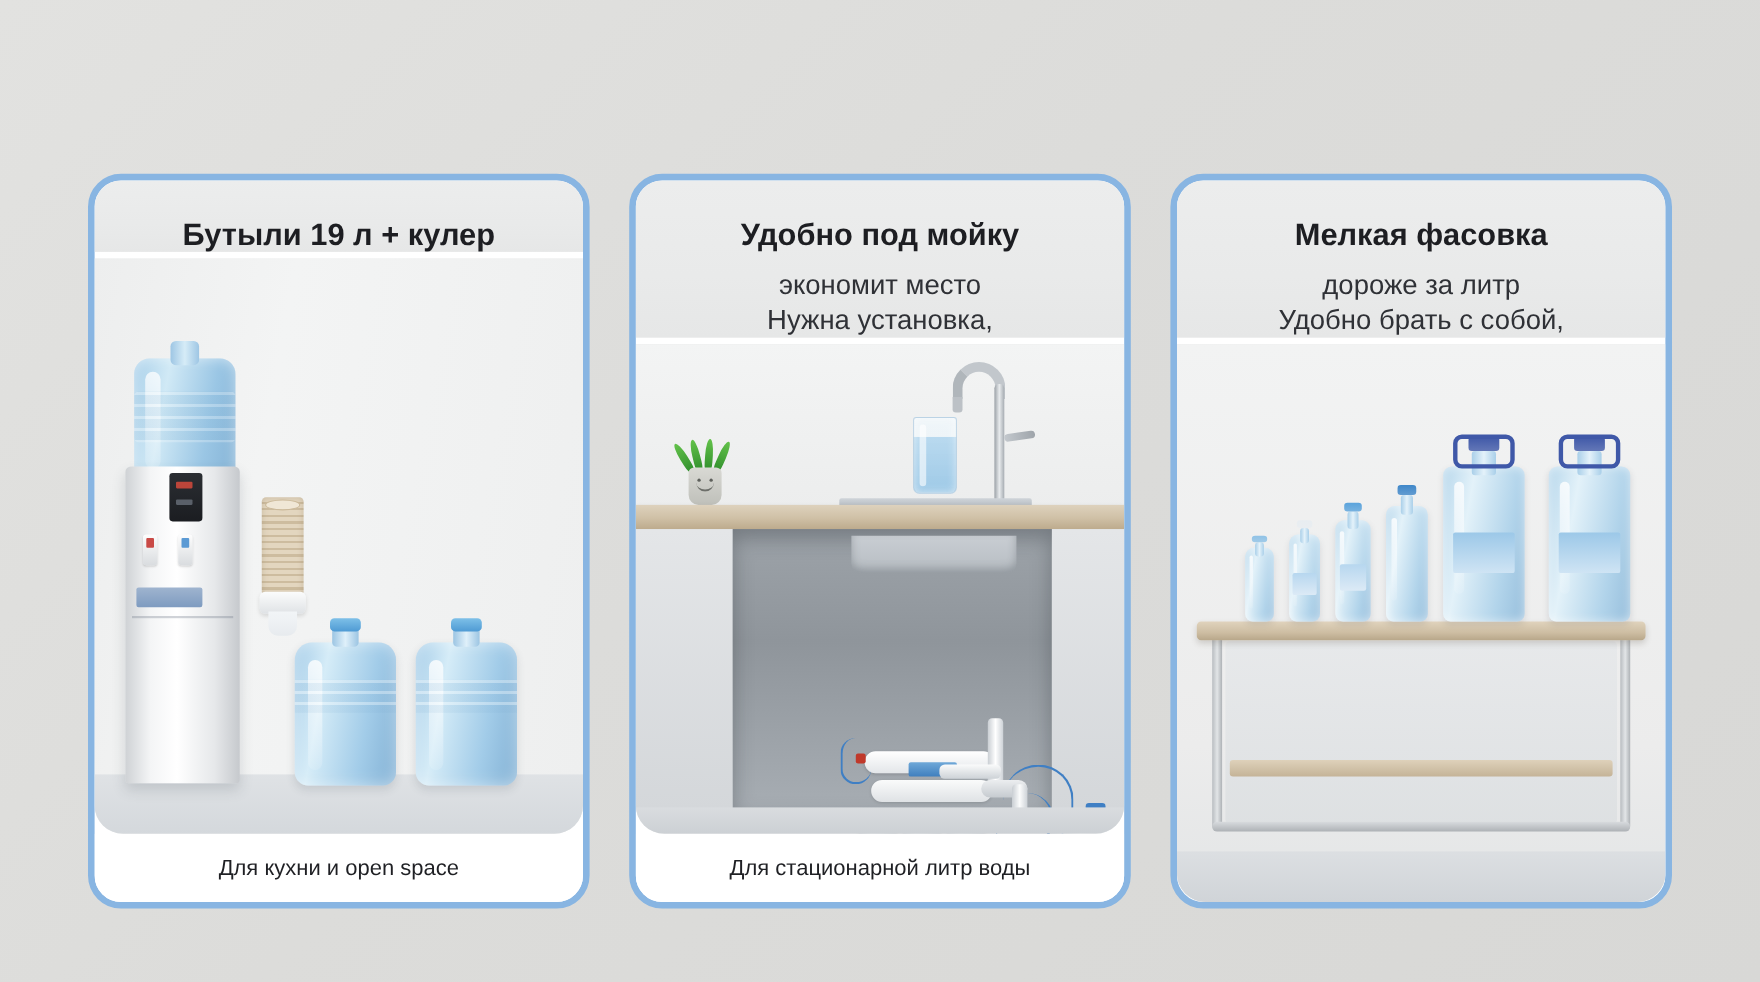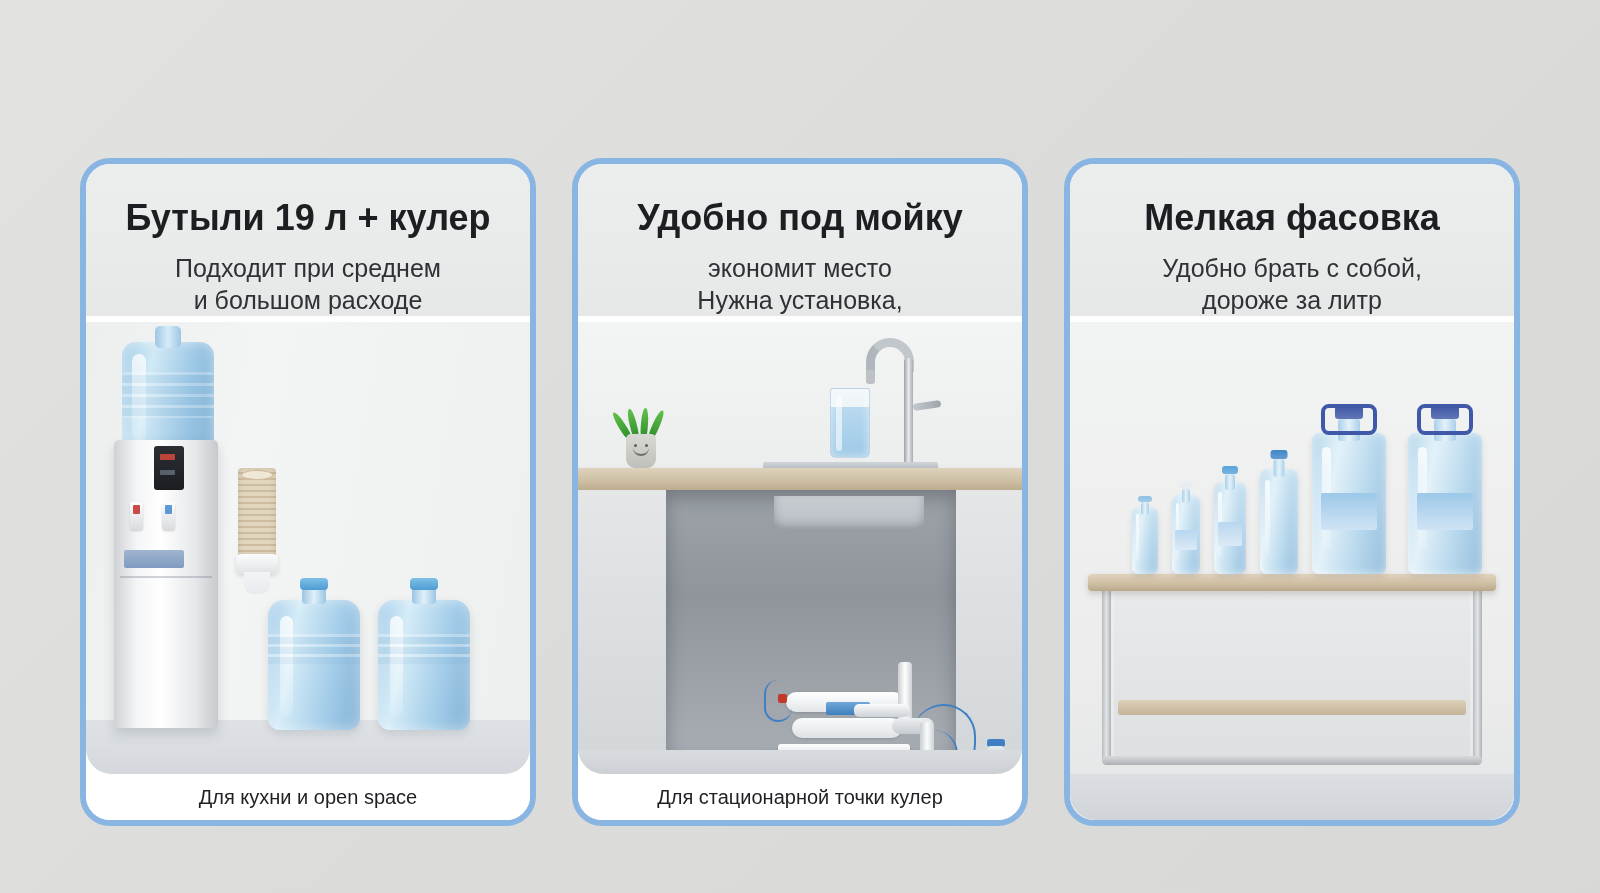--- a/index.html
+++ b/index.html
@@ -37,36 +37,36 @@
     box-sizing:border-box;
     display:flex;flex-direction:column;
     overflow:hidden;
   }
   .card-head{
     padding:34px 18px 0 18px;
     text-align:center;
     background:linear-gradient(180deg,#eceded 0%,#e9eaea 60%,#e6e7e7 100%);
   }
   .card-title{
-    font-size:36px;font-weight:bold;color:#1d1e22;
+    font-size:28px;font-weight:bold;color:#1d1e22;
     line-height:1.12;white-space:nowrap;
   }
   .card-sub{
     margin-top:14px;
     font-size:25px;color:#2f3136;line-height:1.28;font-weight:400;
   }
   .card-art{
     position:relative;flex:1;
     margin-top:6px;
     background:linear-gradient(180deg,#e9eaea 0%,#eceded 40%,#e9eaea 100%);
     border-bottom-left-radius:26px;border-bottom-right-radius:26px;
     overflow:hidden;
   }
   .card-foot{
-    height:46px;background:#ffffff;
+    height:62px;background:#ffffff;
     display:flex;align-items:center;justify-content:center;
     font-size:20px;color:#1f2024;
   }
 
   
   .scene{position:absolute;inset:0;}
   .wall{position:absolute;left:0;right:0;top:0;bottom:52px;
     background:linear-gradient(100deg,#edeeee 0%,#f3f4f4 35%,#eeefef 100%);}
   .floor{position:absolute;left:0;right:0;bottom:0;height:54px;
     background:linear-gradient(180deg,#dfe2e5 0%,#d4d8dc 100%);}
@@ -247,24 +247,20 @@
 <body>
 
 <div class="stage">
 
 
   <div class="cards">
 
     <section class="card">
       <div class="card-head">
         <div class="card-title">Бутыли 19 л + кулер</div>
-        <div class="card-sub">
-          <div>Подходит при среднем</div>
-          <div>и большом расходе</div>
-        </div>
       </div>
 
       <div class="card-art">
         <div class="scene">
           <div class="wall"></div>
           <div class="floor"></div>
 
           <div class="bigbottle">
             <div class="bb-body">
               <div class="bb-rings"></div>
@@ -377,29 +373,29 @@
             <div class="ptank">
               <span class="ptank-valve"></span>
               <span class="ptank-top"></span>
 
             </div>
           </div>
           <div class="k-floor"></div>
         </div>
       </div>
 
-      <div class="card-foot">Для стационарной точки кулер</div>
+      <div class="card-foot">Для стационарной литр воды</div>
     </section>
 
     <section class="card">
       <div class="card-head">
         <div class="card-title">Мелкая фасовка</div>
         <div class="card-sub">
+          <div>дороже за литр</div>
           <div>Удобно брать с собой,</div>
-          <div>дороже за литр</div>
         </div>
       </div>
 
       <div class="card-art">
         <div class="scene">
           <div class="s-wall"></div>
           <div class="s-floor"></div>
 
           <div class="frame-back"></div>
           <div class="shelf-mid"></div>

